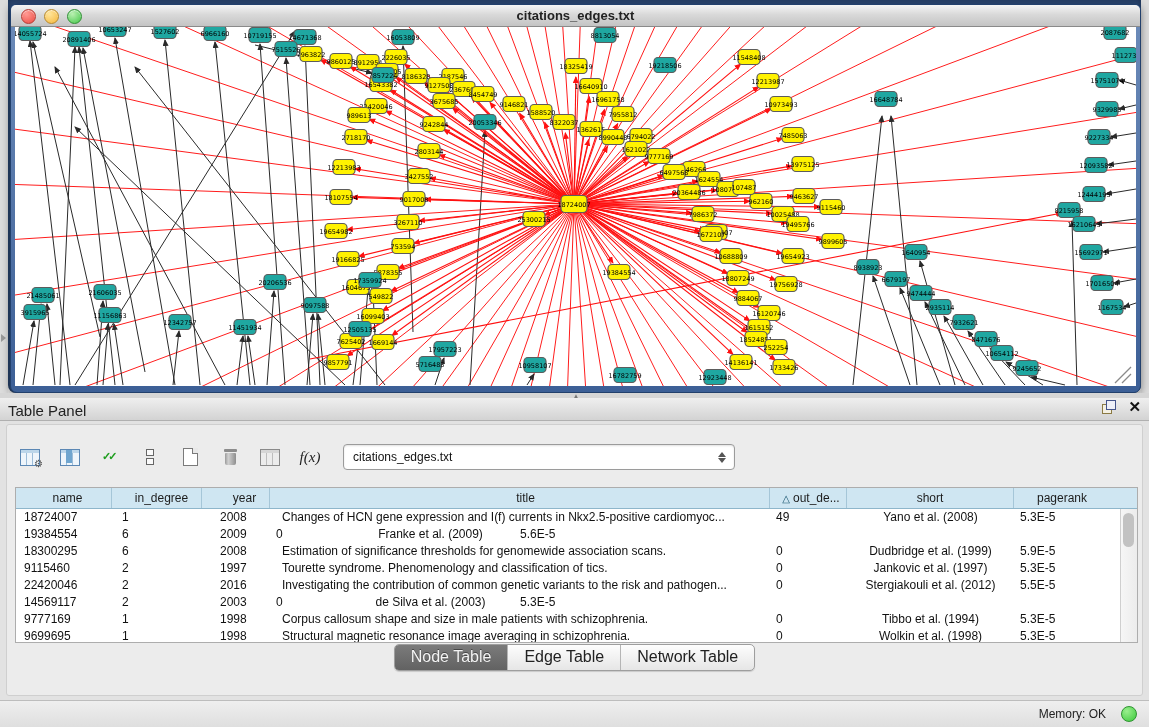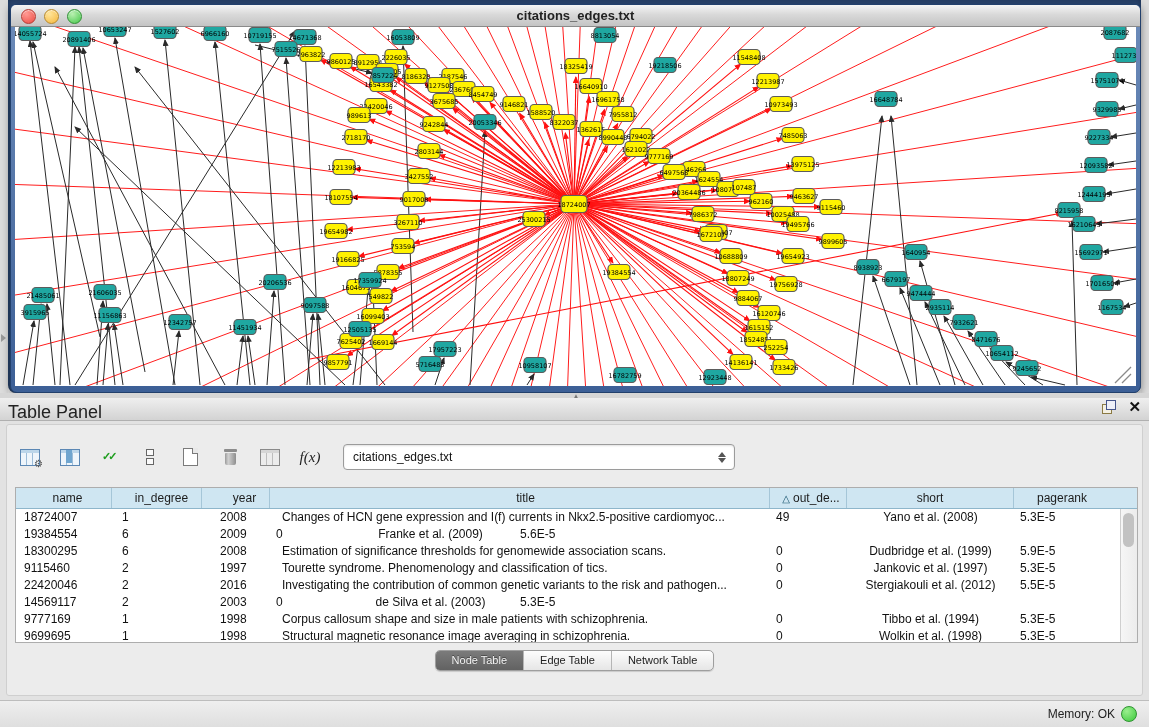--- a/index.html
+++ b/index.html
@@ -48,21 +48,21 @@
   .net-canvas svg{position:absolute;left:0;top:0;}
   
   .splitter{position:absolute;left:0;top:393px;width:1149px;height:5px;background:#d6d6d6;}
   .splitter-tick{position:absolute;left:572px;top:-1px;font-size:8px;color:#777;}
   
   .table-panel{position:absolute;left:0;top:398px;width:1149px;height:302px;background:#e2e2e2;}
   .panel-header{
     height:22px;background:linear-gradient(180deg,#efefef,#d3d3d3);
     border-bottom:1px solid #b0b0b0;position:relative;
   }
-  .panel-title{position:absolute;left:8px;top:4px;font-size:18px;color:#222;}
+  .panel-title{position:absolute;left:8px;top:4px;font-size:15px;color:#222;}
   .panel-icons{position:absolute;right:8px;top:2px;display:flex;gap:12px;align-items:center;}
   .float-icon{width:14px;height:14px;position:relative;display:inline-block;}
   .float-icon .sq1{position:absolute;left:0;bottom:0;width:8px;height:8px;border:1px solid #8b7a44;background:#f4f0e2;}
   .float-icon .sq2{position:absolute;right:0;top:0;width:8px;height:8px;border:1px solid #45558b;background:#eef0f8;}
   .close-icon{font-size:15px;font-weight:bold;color:#111;line-height:14px;cursor:default;}
   .panel-body{position:absolute;left:6px;top:26px;right:6px;bottom:4px;background:#ececec;border:1px solid #cfcfcf;border-radius:3px;}
   
   .toolbar{position:absolute;left:10px;top:14px;height:36px;display:flex;align-items:center;gap:14px;}
   .tbtn{width:26px;height:26px;display:flex;align-items:center;justify-content:center;}
   .fx{font-family:"Liberation Serif",serif;font-style:italic;font-size:15px;color:#222;}
@@ -104,33 +104,33 @@
   
   .tabs{
     position:absolute;left:0;right:0;bottom:24px;display:flex;justify-content:center;
   }
   .seg{
     display:flex;border:1px solid #9e9e9e;border-radius:5px;overflow:hidden;
     background:linear-gradient(180deg,#fdfdfd,#e6e6e6);
     box-shadow:0 1px 1px rgba(0,0,0,.15);
   }
   .seg-item{
-    font-size:11px;color:#222;padding:3px 16px 4px;border-right:1px solid #b5b5b5;
+    font-size:16px;color:#222;padding:3px 16px 4px;border-right:1px solid #b5b5b5;
   }
   .seg-item:last-child{border-right:none;}
   .seg-item.active{
     background:linear-gradient(180deg,#7b7b7b,#626262);color:#f3f3f3;
     text-shadow:0 -1px 0 rgba(0,0,0,.4);
   }
   
   .statusbar{
     position:absolute;left:0;top:700px;width:1149px;height:27px;
     background:linear-gradient(180deg,#efefef,#dedede);border-top:1px solid #bdbdbd;
   }
-  .memory{position:absolute;right:12px;top:5px;display:flex;align-items:center;gap:6px;}
+  .memory{position:absolute;right:12px;top:5px;display:flex;align-items:center;gap:15px;}
   .memory-label{font-size:12px;color:#222;}
   .memory-dot{
     width:14px;height:14px;border-radius:50%;
     background:radial-gradient(circle at 35% 30%,#9aef8e,#3cc93c);border:1px solid #2f9432;
   }
   
   .grid-ic{width:18px;height:15px;position:relative;border:1px solid #5b87b4;background:
     linear-gradient(#bcd6ea 0 3px,transparent 3px),
     linear-gradient(90deg,transparent 0 5px,#9cbcd8 5px 6px,transparent 6px 11px,#9cbcd8 11px 12px,transparent 12px);
     background-color:#eef5fb;}

